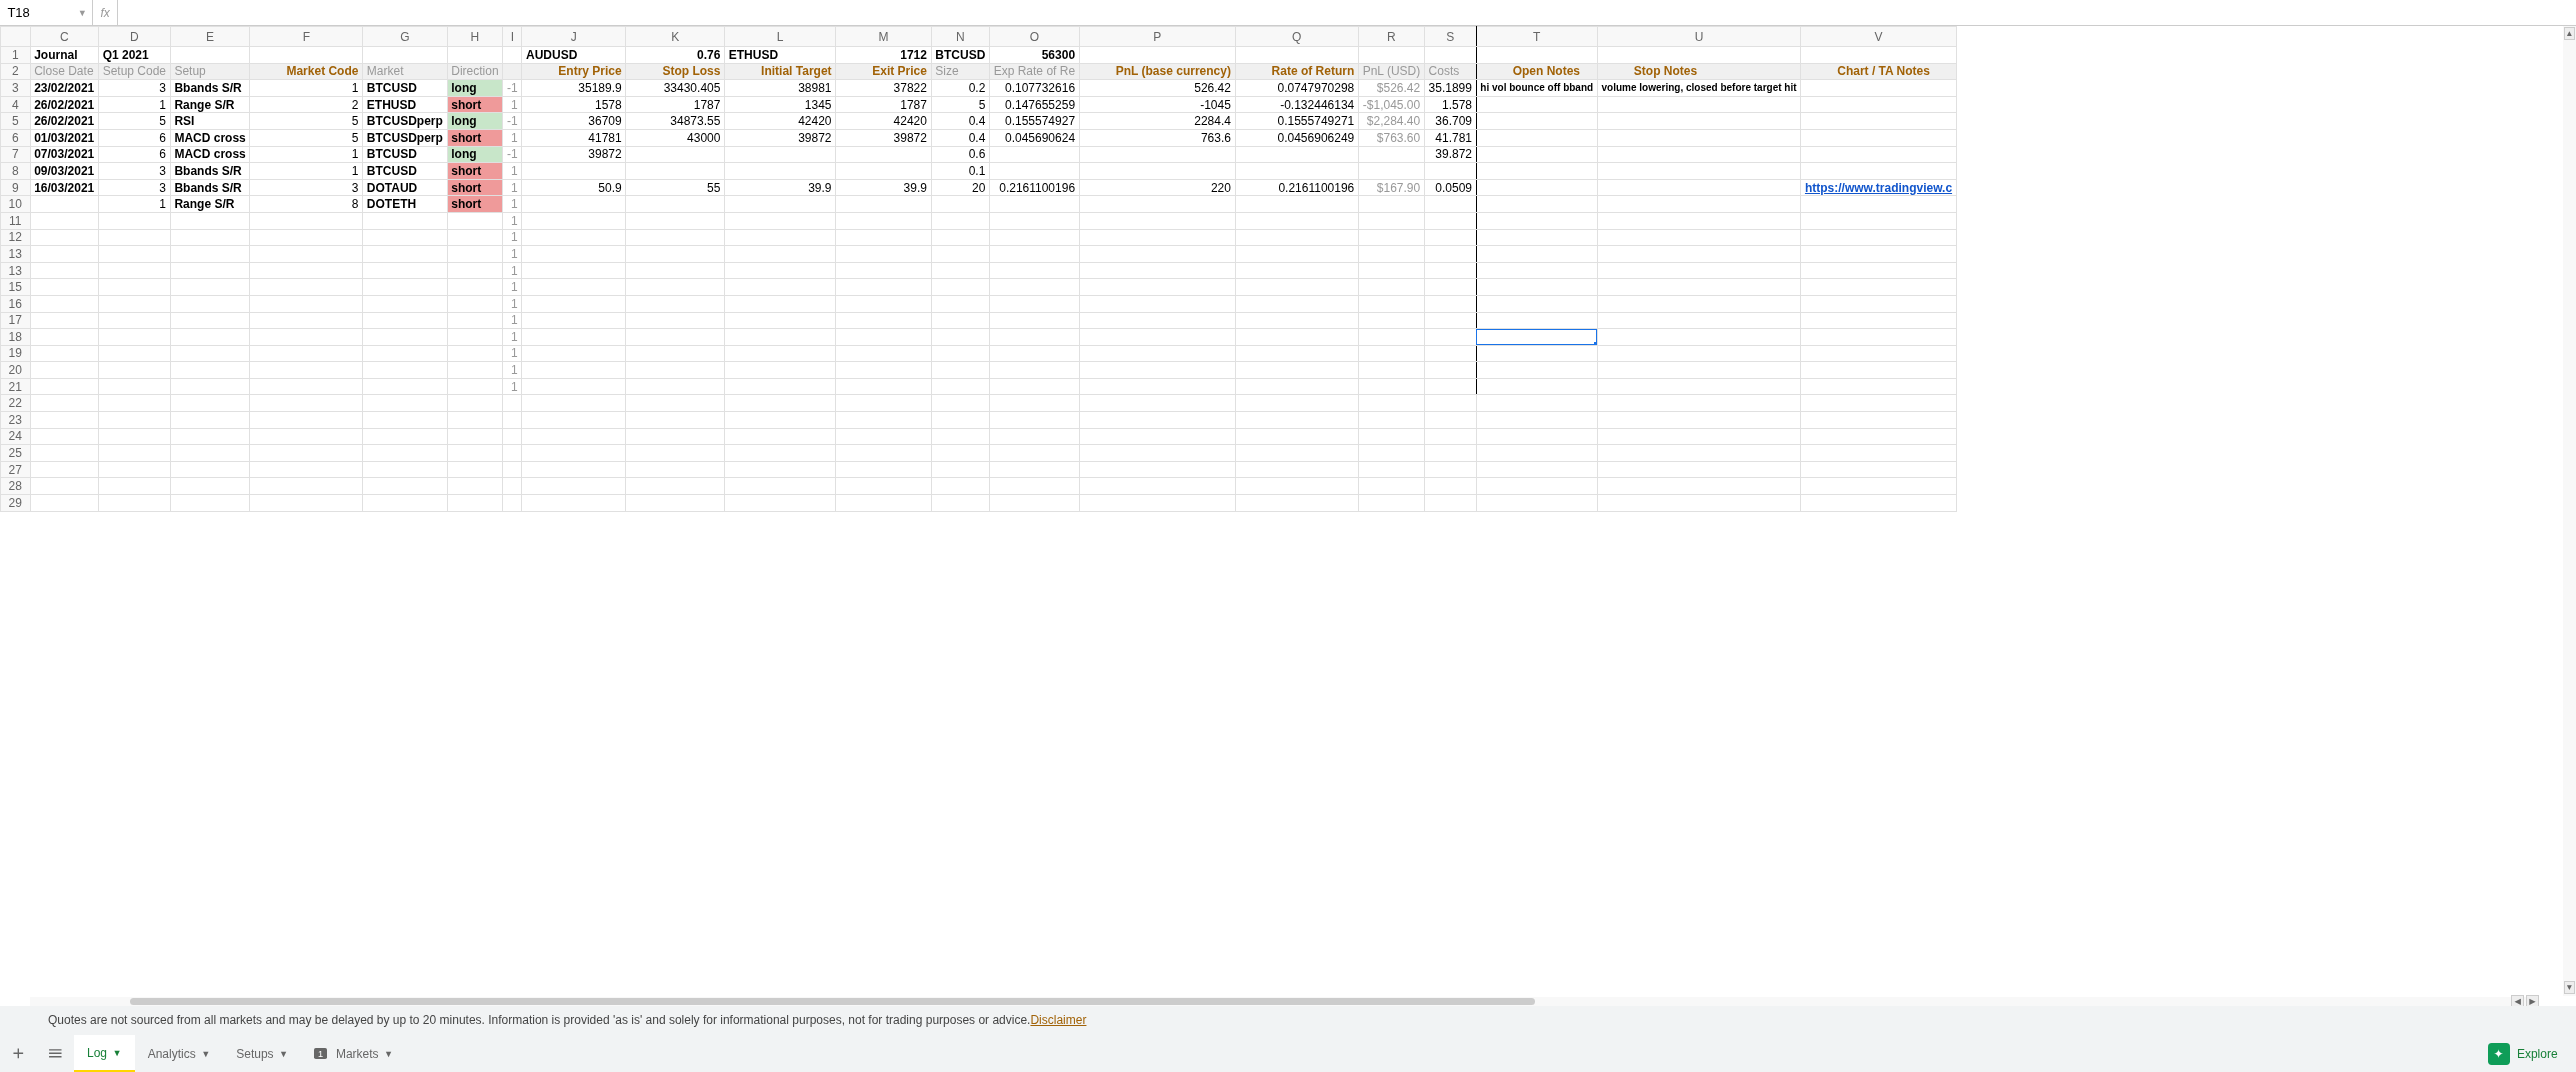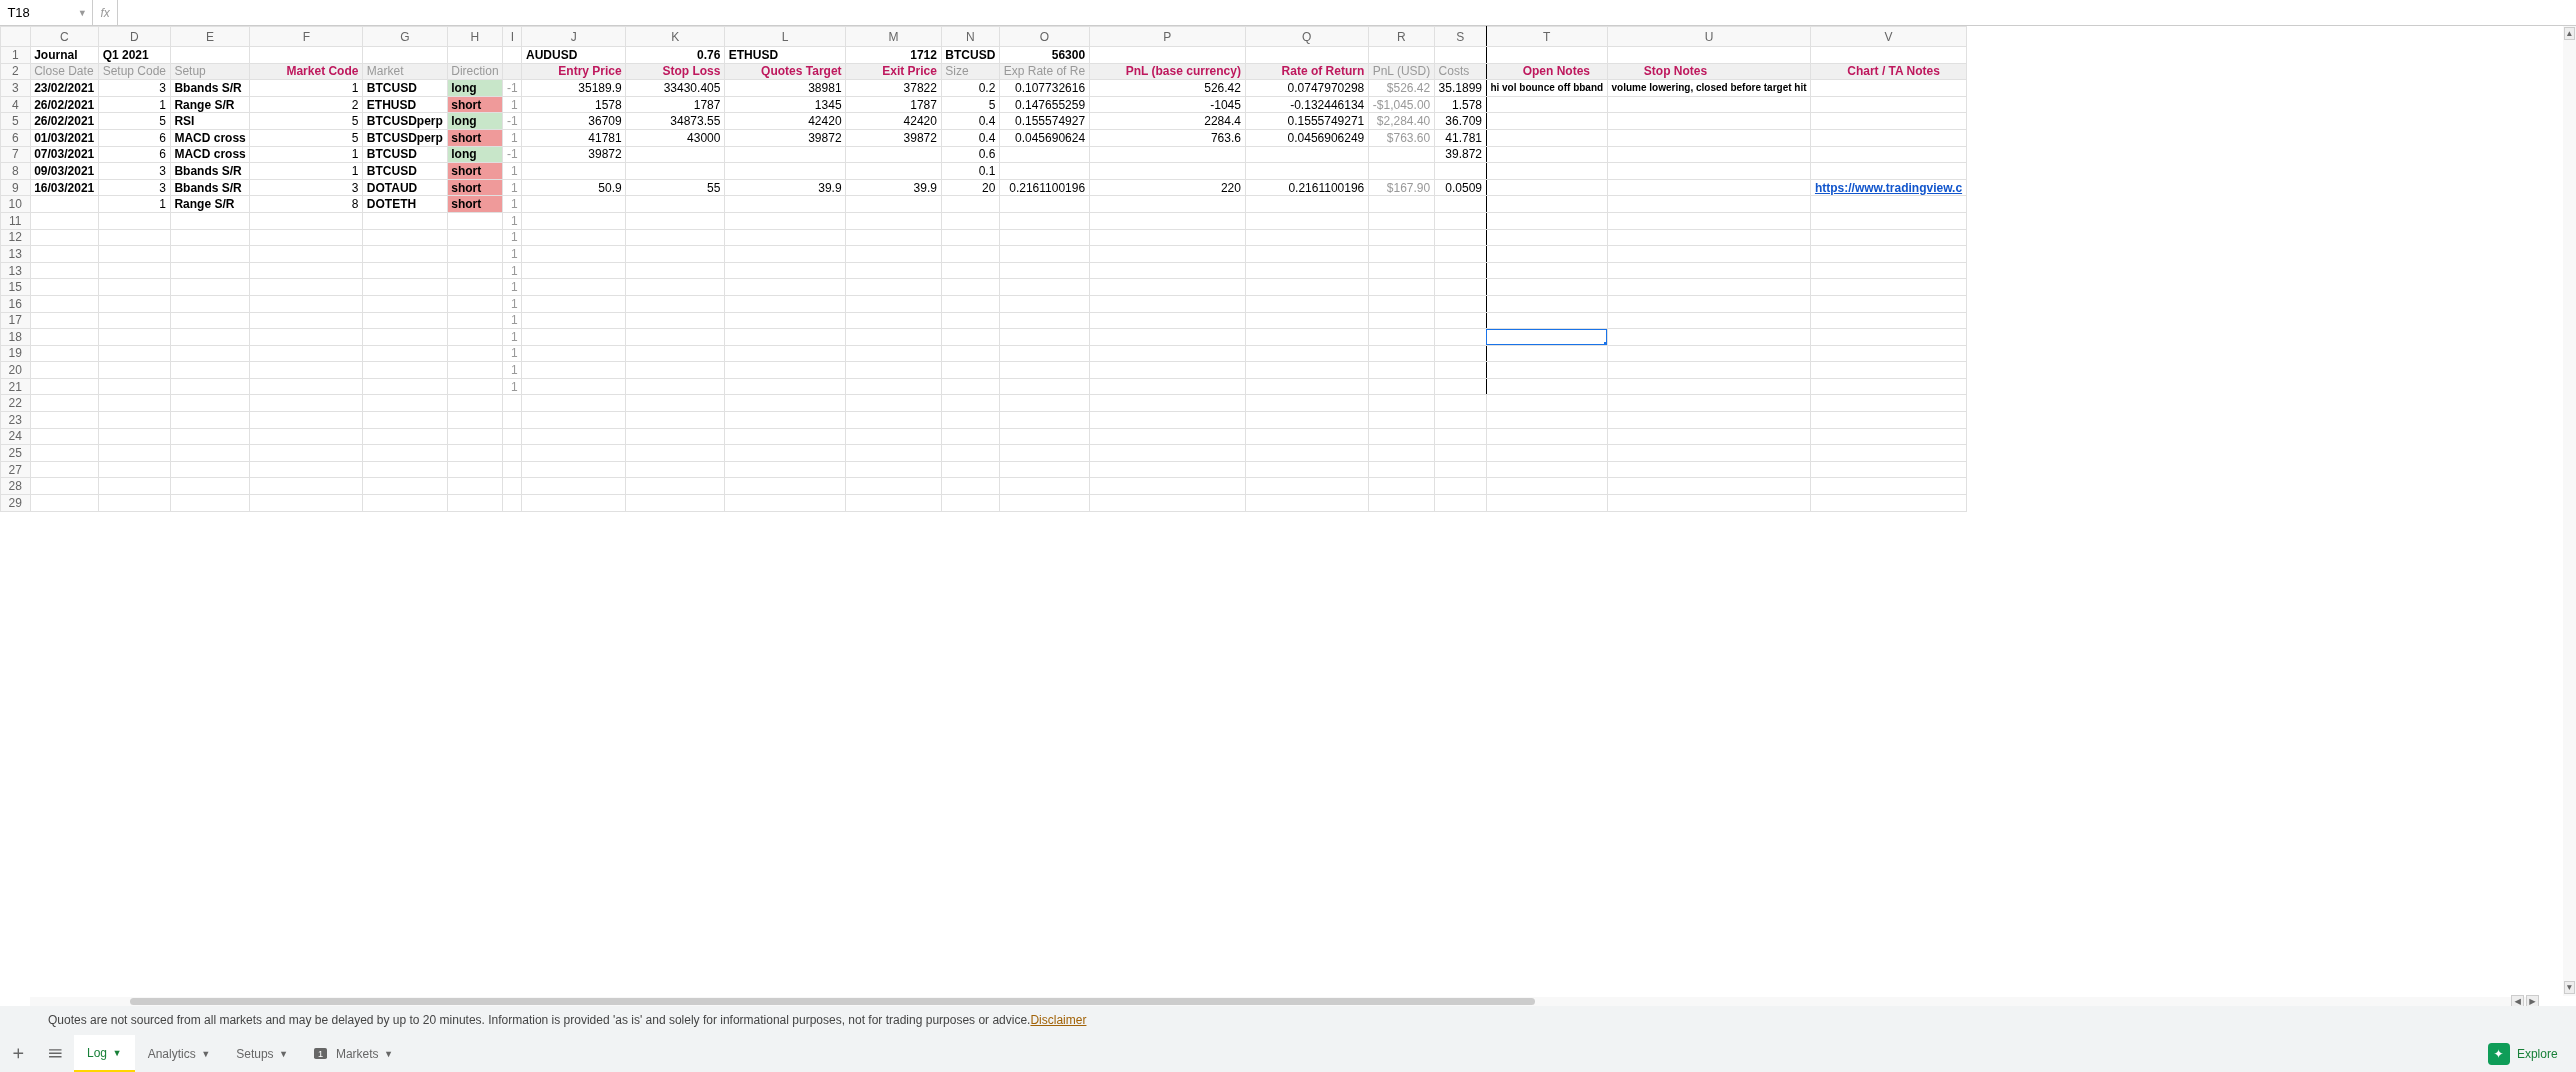--- a/index.html
+++ b/index.html
@@ -14,21 +14,21 @@
 .grid-wrap { position:relative; overflow:auto; height:calc(100vh - 26px - 66px); }
 table.grid { border-collapse:collapse; table-layout:fixed; }
 table.grid th, table.grid td { border:0.9px solid #e0e0e0; height:16.6px; font-size:12px; padding:0 3.7px; white-space:nowrap; overflow:hidden; }
 table.grid .col-head { background:#f8f8f8; text-align:center; font-weight:normal; color:#666; height:20px; position:sticky; top:0; z-index:2; }
 table.grid .row-head { background:#f8f8f8; text-align:center; font-weight:normal; color:#666; width:29.5px; position:sticky; left:0; z-index:1; }
 table.grid .corner { background:#f8f8f8; position:sticky; top:0; left:0; z-index:3; width:29.5px; }
 
 .r1 td { font-weight:bold; }
 .r2 td { background:#f0f0f0; font-weight:bold; color:#555; }
 .r2 td.grey-hdr { color:#999; font-weight:normal; }
-.r2 td.dark-hdr { color:#be185d;padding-left:36px; }
+.r2 td.dark-hdr { color:#a16207;padding-left:36px; }
 
 td.num { text-align:right; }
 td.txt { text-align:left;font-weight:bold; }
 td.long { background:#c8e6c9; }
 td.short { background:#ef9a9a; }
 td.greyed { color:#999; text-align:right; }
 td.sel { outline:1.8px solid #1a73e8; outline-offset:-1.8px; position:relative; }
 td.sel::after { content:''; position:absolute; bottom:-2.8px; right:-2.8px; width:5.5px; height:5.5px; background:#1a73e8; }
 
 .r1 .b-right { border-right:0.9px solid #000 !important; }
@@ -150,21 +150,21 @@
           <th class="row-head">2</th>
           <td class="grey-hdr">Close Date</td>
           <td class="grey-hdr">Setup Code</td>
           <td class="grey-hdr">Setup</td>
           <td class="dark-hdr">Market Code</td>
           <td class="grey-hdr">Market</td>
           <td class="grey-hdr">Direction</td>
           <td class="grey-hdr"></td>
           <td class="dark-hdr">Entry Price</td>
           <td class="dark-hdr">Stop Loss</td>
-          <td class="dark-hdr">Quotes Target</td>
+          <td class="dark-hdr">Initial Target</td>
           <td class="dark-hdr">Exit Price</td>
           <td class="grey-hdr">Size</td>
           <td class="grey-hdr">Exp Rate of Re</td>
           <td class="dark-hdr">PnL (base currency)</td>
           <td class="dark-hdr">Rate of Return</td>
           <td class="grey-hdr">PnL (USD)</td>
           <td class="b-right grey-hdr">Costs</td>
           <td class="dark-hdr">Open Notes</td>
           <td class="dark-hdr">Stop Notes</td>
           <td class="dark-hdr">Chart / TA Notes</td>

